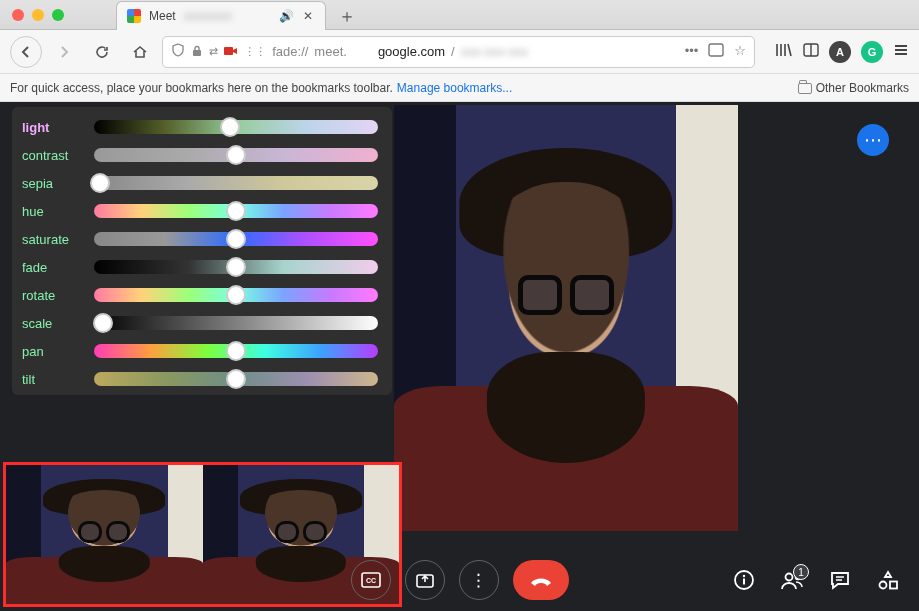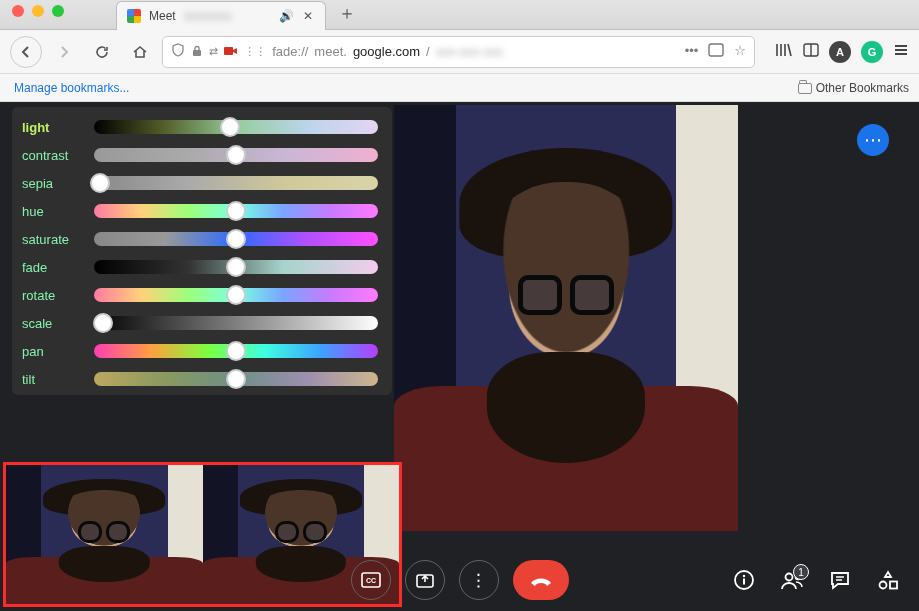--- a/index.html
+++ b/index.html
@@ -1,57 +1,57 @@
 <!DOCTYPE html>
 <html><head>
 <meta charset="utf-8">
 <style>
   * { box-sizing: border-box; margin: 0; padding: 0; font-family: -apple-system, BlinkMacSystemFont, "Segoe UI", sans-serif; }
   body { width: 919px; height: 611px; overflow: hidden; background: #fff; }
 
   
-  .title-bar { height: 30px; background: linear-gradient(#e3e3e3,#d9d9d9); border-bottom:1px solid #bdbdbd; display:flex; }
+  .title-bar { height: 30px; background: linear-gradient(#e3e3e3,#d9d9d9); border-bottom:1px solid #bdbdbd; display:flex; align-items:flex-end; }
   .traffic { display:flex; gap:8px; padding:0 12px 8px 12px; align-items:center; }
   .traffic span { width:12px; height:12px; border-radius:50%; display:block; }
   .red{background:#ff5f57;} .yellow{background:#febc2e;} .green{background:#28c840;}
   .tab { display:flex; align-items:center; gap:8px; background:#f6f6f6; border:1px solid #bdbdbd; border-bottom:none; border-radius:6px 6px 0 0; height:29px; padding:0 10px; margin-left:40px; min-width:210px; font-size:12px; color:#444; position:relative; top:1px;}
   .tab .blur-text { filter: blur(3px); color:#aaa; }
   .tab-icon { width:14px; height:14px; border-radius:2px; background: conic-gradient(#ea4335 0 25%, #fbbc05 0 50%, #34a853 0 75%, #4285f4 0 100%); }
   .tab-close, .tab-audio { width:14px; text-align:center; color:#555; cursor:pointer; }
   .newtab { margin-left:8px; width:26px; height:26px; display:flex; align-items:center; justify-content:center; color:#555; font-size:18px; cursor:pointer; }
 
   .nav-bar { height:44px; background:#f6f6f6; border-bottom:1px solid #ddd; display:flex; align-items:center; padding:0 10px; gap:6px; }
   .nav-btn { width:32px; height:32px; border-radius:50%; display:flex; align-items:center; justify-content:center; color:#555; cursor:pointer; }
   .nav-btn.disabled { color:#bbb; cursor:default; }
   .nav-btn.outline { border:1px solid #ccc; }
   .url-bar { flex:1; height:32px; border:1px solid #ccc; border-radius:5px; background:#fff; display:flex; align-items:center; padding:0 8px; gap:6px; font-size:13px; color:#888; }
   .url-bar .icon { color:#888; font-size:14px; }
   .url-bar .cam { color:#d93025; }
-  .url-bar .domain { color:#222; }
+  .url-bar .domain { color:#222;margin-left:25px; }
   .url-bar .blur-text { filter: blur(3px); color:#aaa; }
   .url-bar .end-icons { margin-left:auto; display:flex; gap:10px; color:#777; }
   .right-tools { display:flex; gap:10px; padding-left:14px; color:#444; align-items:center; }
   .circ { width:22px; height:22px; border-radius:50%; display:flex; align-items:center; justify-content:center; font-size:11px; font-weight:bold; }
   .circ.dark{background:#444;color:#fff;} .circ.green{background:#18c387;color:#fff;}
 
   .bookmark-bar { height:28px; background:#f6f6f6; border-bottom:1px solid #ddd; display:flex; align-items:center; padding:0 10px; font-size:12px; color:#444; }
   .bookmark-bar a { color:#1a73e8; text-decoration:none; margin-left:4px; cursor:pointer;}
   .bookmark-bar .spacer { flex:1; }
   .folder-icon { display:inline-block; width:14px; height:11px; border:1px solid #888; border-radius:2px; position:relative; margin-right:4px; vertical-align:middle;}
   .folder-icon::before{content:"";position:absolute;top:-4px;left:0;width:6px;height:3px;border:1px solid #888;border-bottom:none;border-radius:2px 2px 0 0;}
 
   
   .meet { height: calc(611px - 30px - 44px - 28px); background:#202124; position:relative; }
   .main-video { position:absolute; top:3px; left:394px; width:344px; height:426px; }
   .more-fab { position:absolute; top:22px; right:30px; width:32px; height:32px; border-radius:50%; background:#1a73e8; color:#fff; display:flex; align-items:center; justify-content:center; cursor:pointer; font-size:18px; }
 
   .filter-panel { position:absolute; left:12px; top:5px; width:380px; background:rgba(48,48,48,.95); border-radius:6px; padding:6px 14px 2px 10px; color:#fff; font-size:13px; }
   .slider-row { display:flex; align-items:center; height:28px; gap:10px; }
   .slider-row .label { width:62px; color:#86efac; }
-  .slider-row.active .label { color:#bef264; font-weight:bold; }
+  .slider-row.active .label { color:#f0abfc; font-weight:bold; }
   .track { position:relative; flex:1; height:14px; border-radius:8px; cursor:pointer; }
   .thumb { position:absolute; top:50%; width:20px; height:20px; background:#fff; border:2px solid #ccc; border-radius:50%; transform:translate(-50%,-50%); }
   .g-rainbow { background: linear-gradient(90deg,#ff7aa0,#ffd27a,#9cff7a,#7affe2,#7aa4ff,#c87aff,#ff7aff); }
   .g-light   { background: linear-gradient(90deg,#000,#55602a,#95cc9c,#bcd4ea,#e4d4f3); }
   .g-contrast{ background: linear-gradient(90deg,#999,#aaa,#c9b6d6,#f0b0d0); }
   .g-sepia   { background: linear-gradient(90deg,#888,#aaa,#cfc89a,#d9d4a8); }
   .g-saturate{ background: linear-gradient(90deg,#888,#999,#2e6cff,#b050ff,#ff50ff); }
   .g-blur    { background: linear-gradient(90deg,#888,#888,#777,#666); }
   .g-fade    { background: linear-gradient(90deg,#000,#333,#a6d4cc,#f2ccec); }
   .g-vignette{ background: linear-gradient(90deg,#333,#777,#a6b5d4,#e9c5e1); }
@@ -165,20 +165,21 @@
         </svg></span>
     <span class="circ dark">A</span>
     <span class="circ green">G</span>
     <span><svg width="16" height="14" viewBox="0 0 16 14">
           <path d="M2 3h12M2 7h12M2 11h12" stroke="#444" stroke-width="1.8"></path>
         </svg></span>
   </div>
 </div>
 
 <div class="bookmark-bar">
+  <span>For quick access, place your bookmarks here on the bookmarks toolbar.</span>
   <a>Manage bookmarks...</a>
   <span class="spacer"></span>
   <span><span class="folder-icon"></span><span>Other Bookmarks</span></span>
 </div>
 
 <div class="meet">
 
   <div class="main-video">
     <div class="person">
         <div class="wall"></div>

